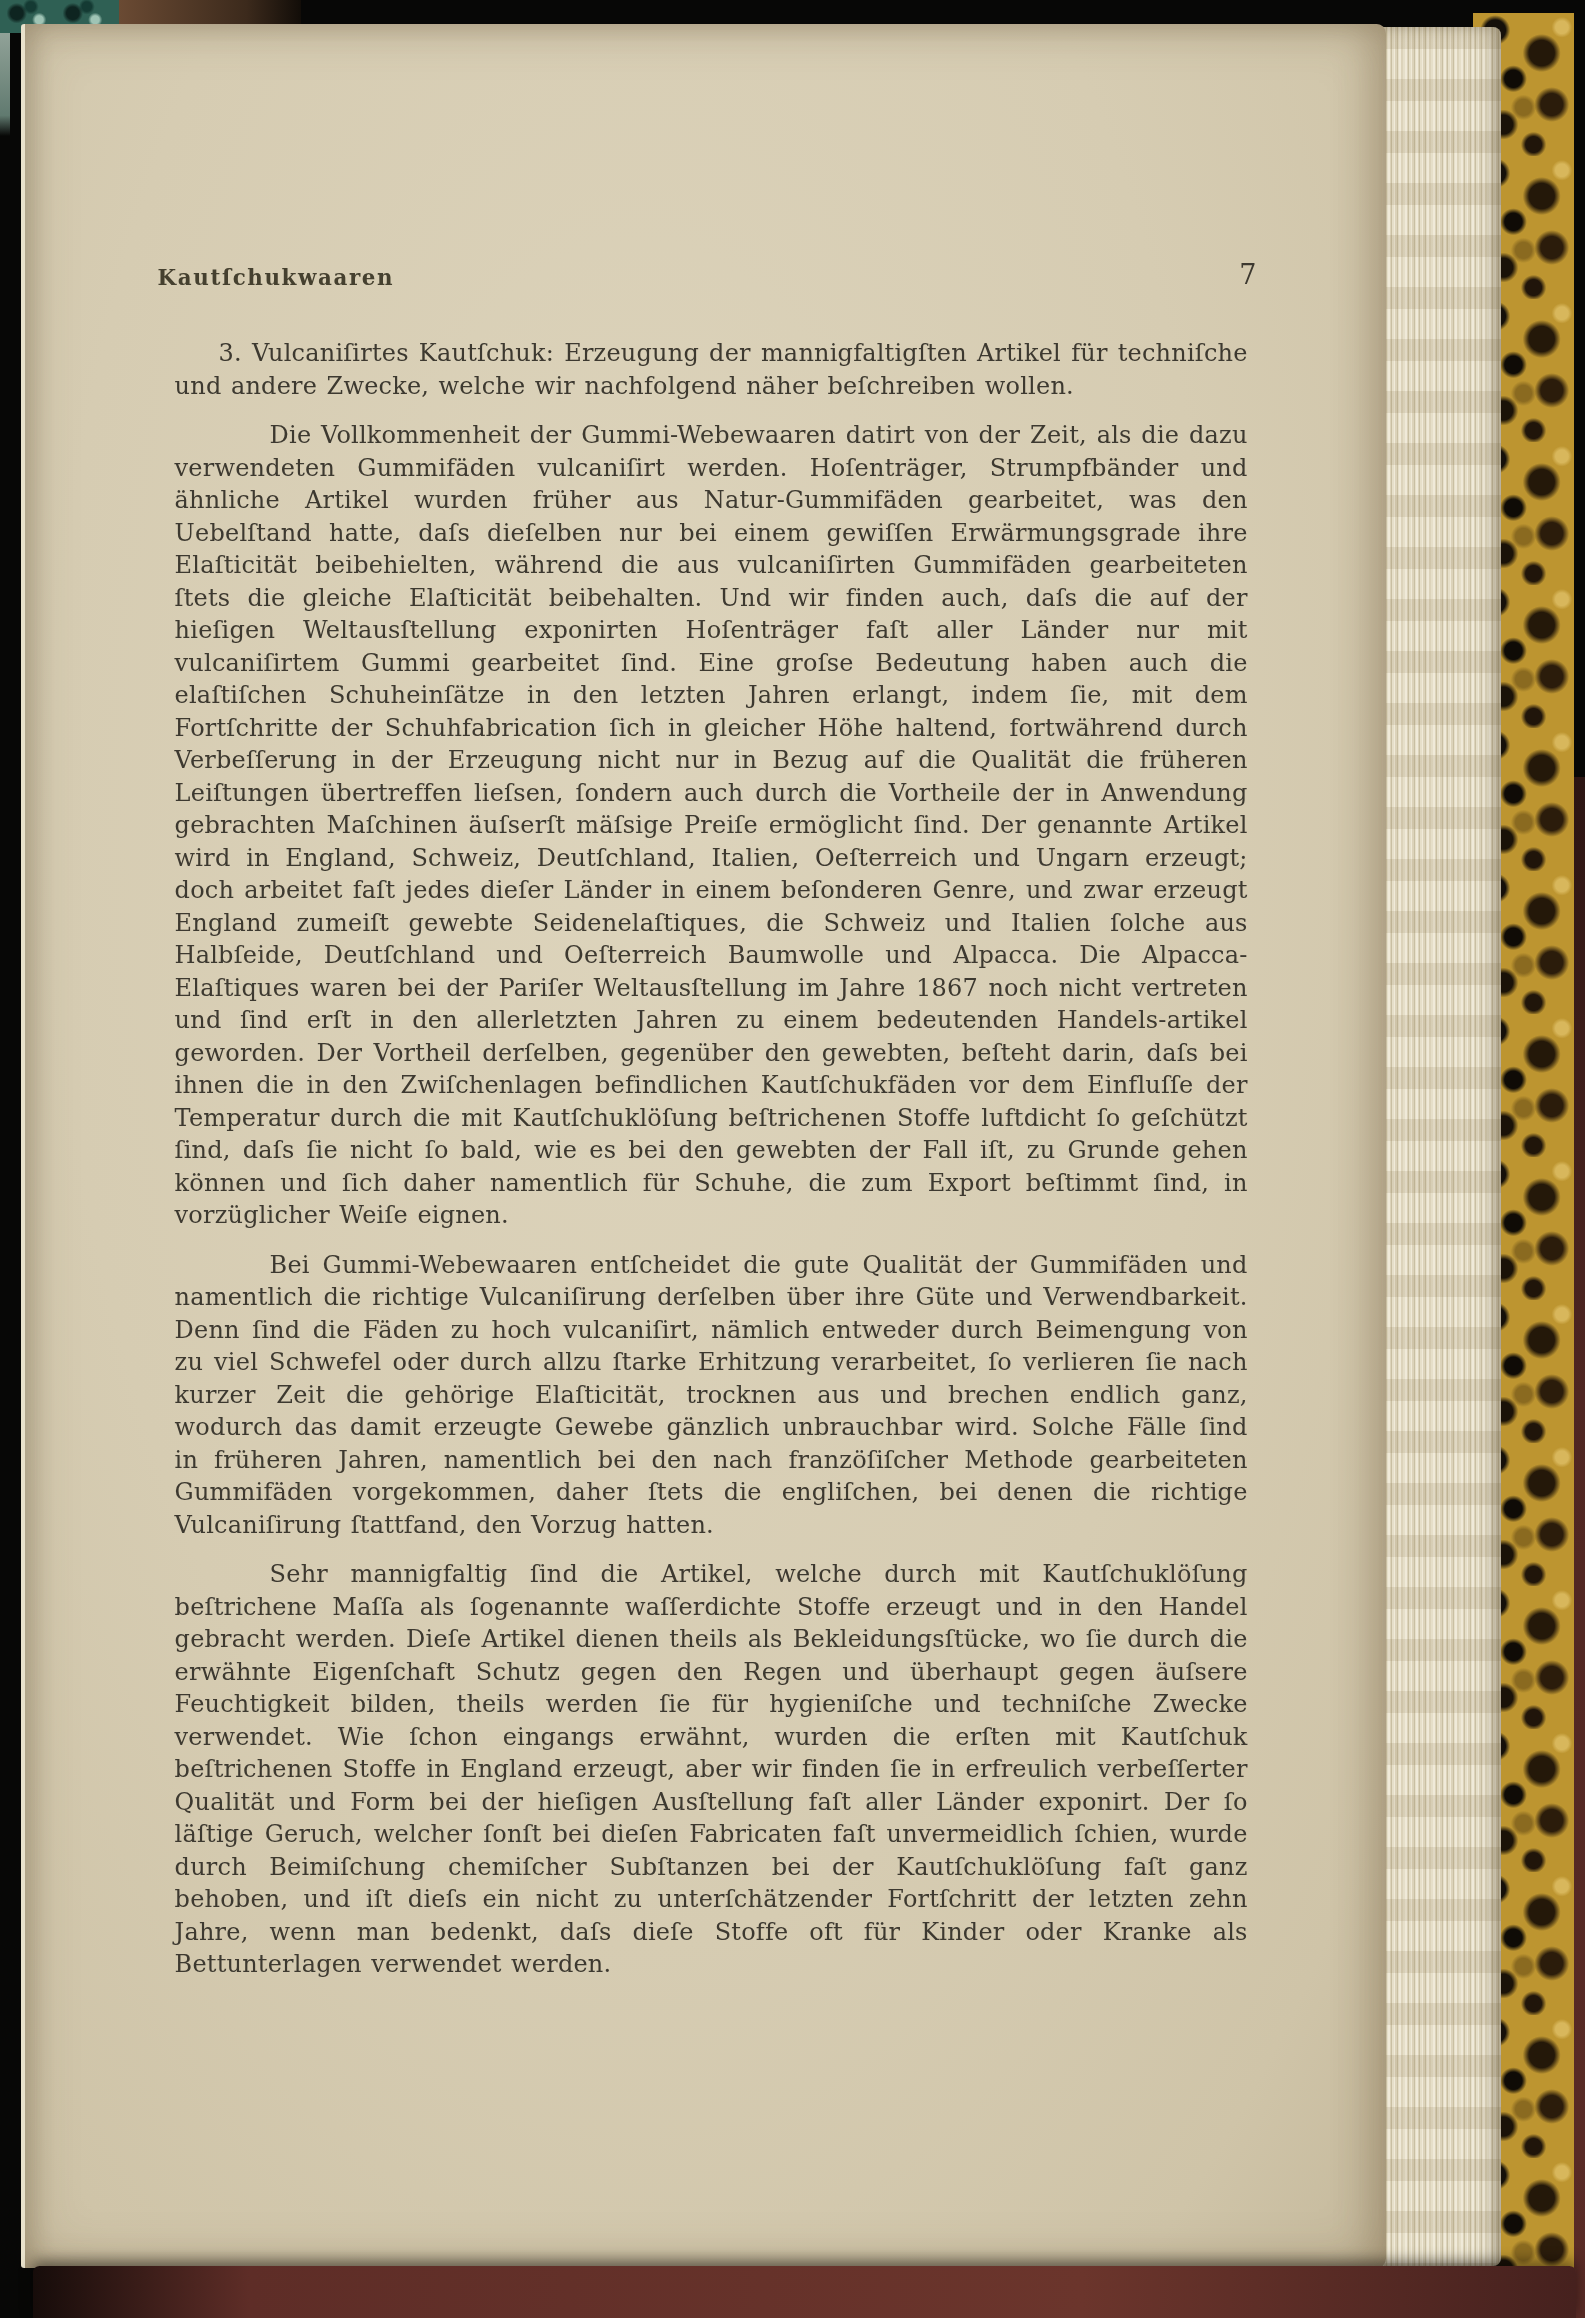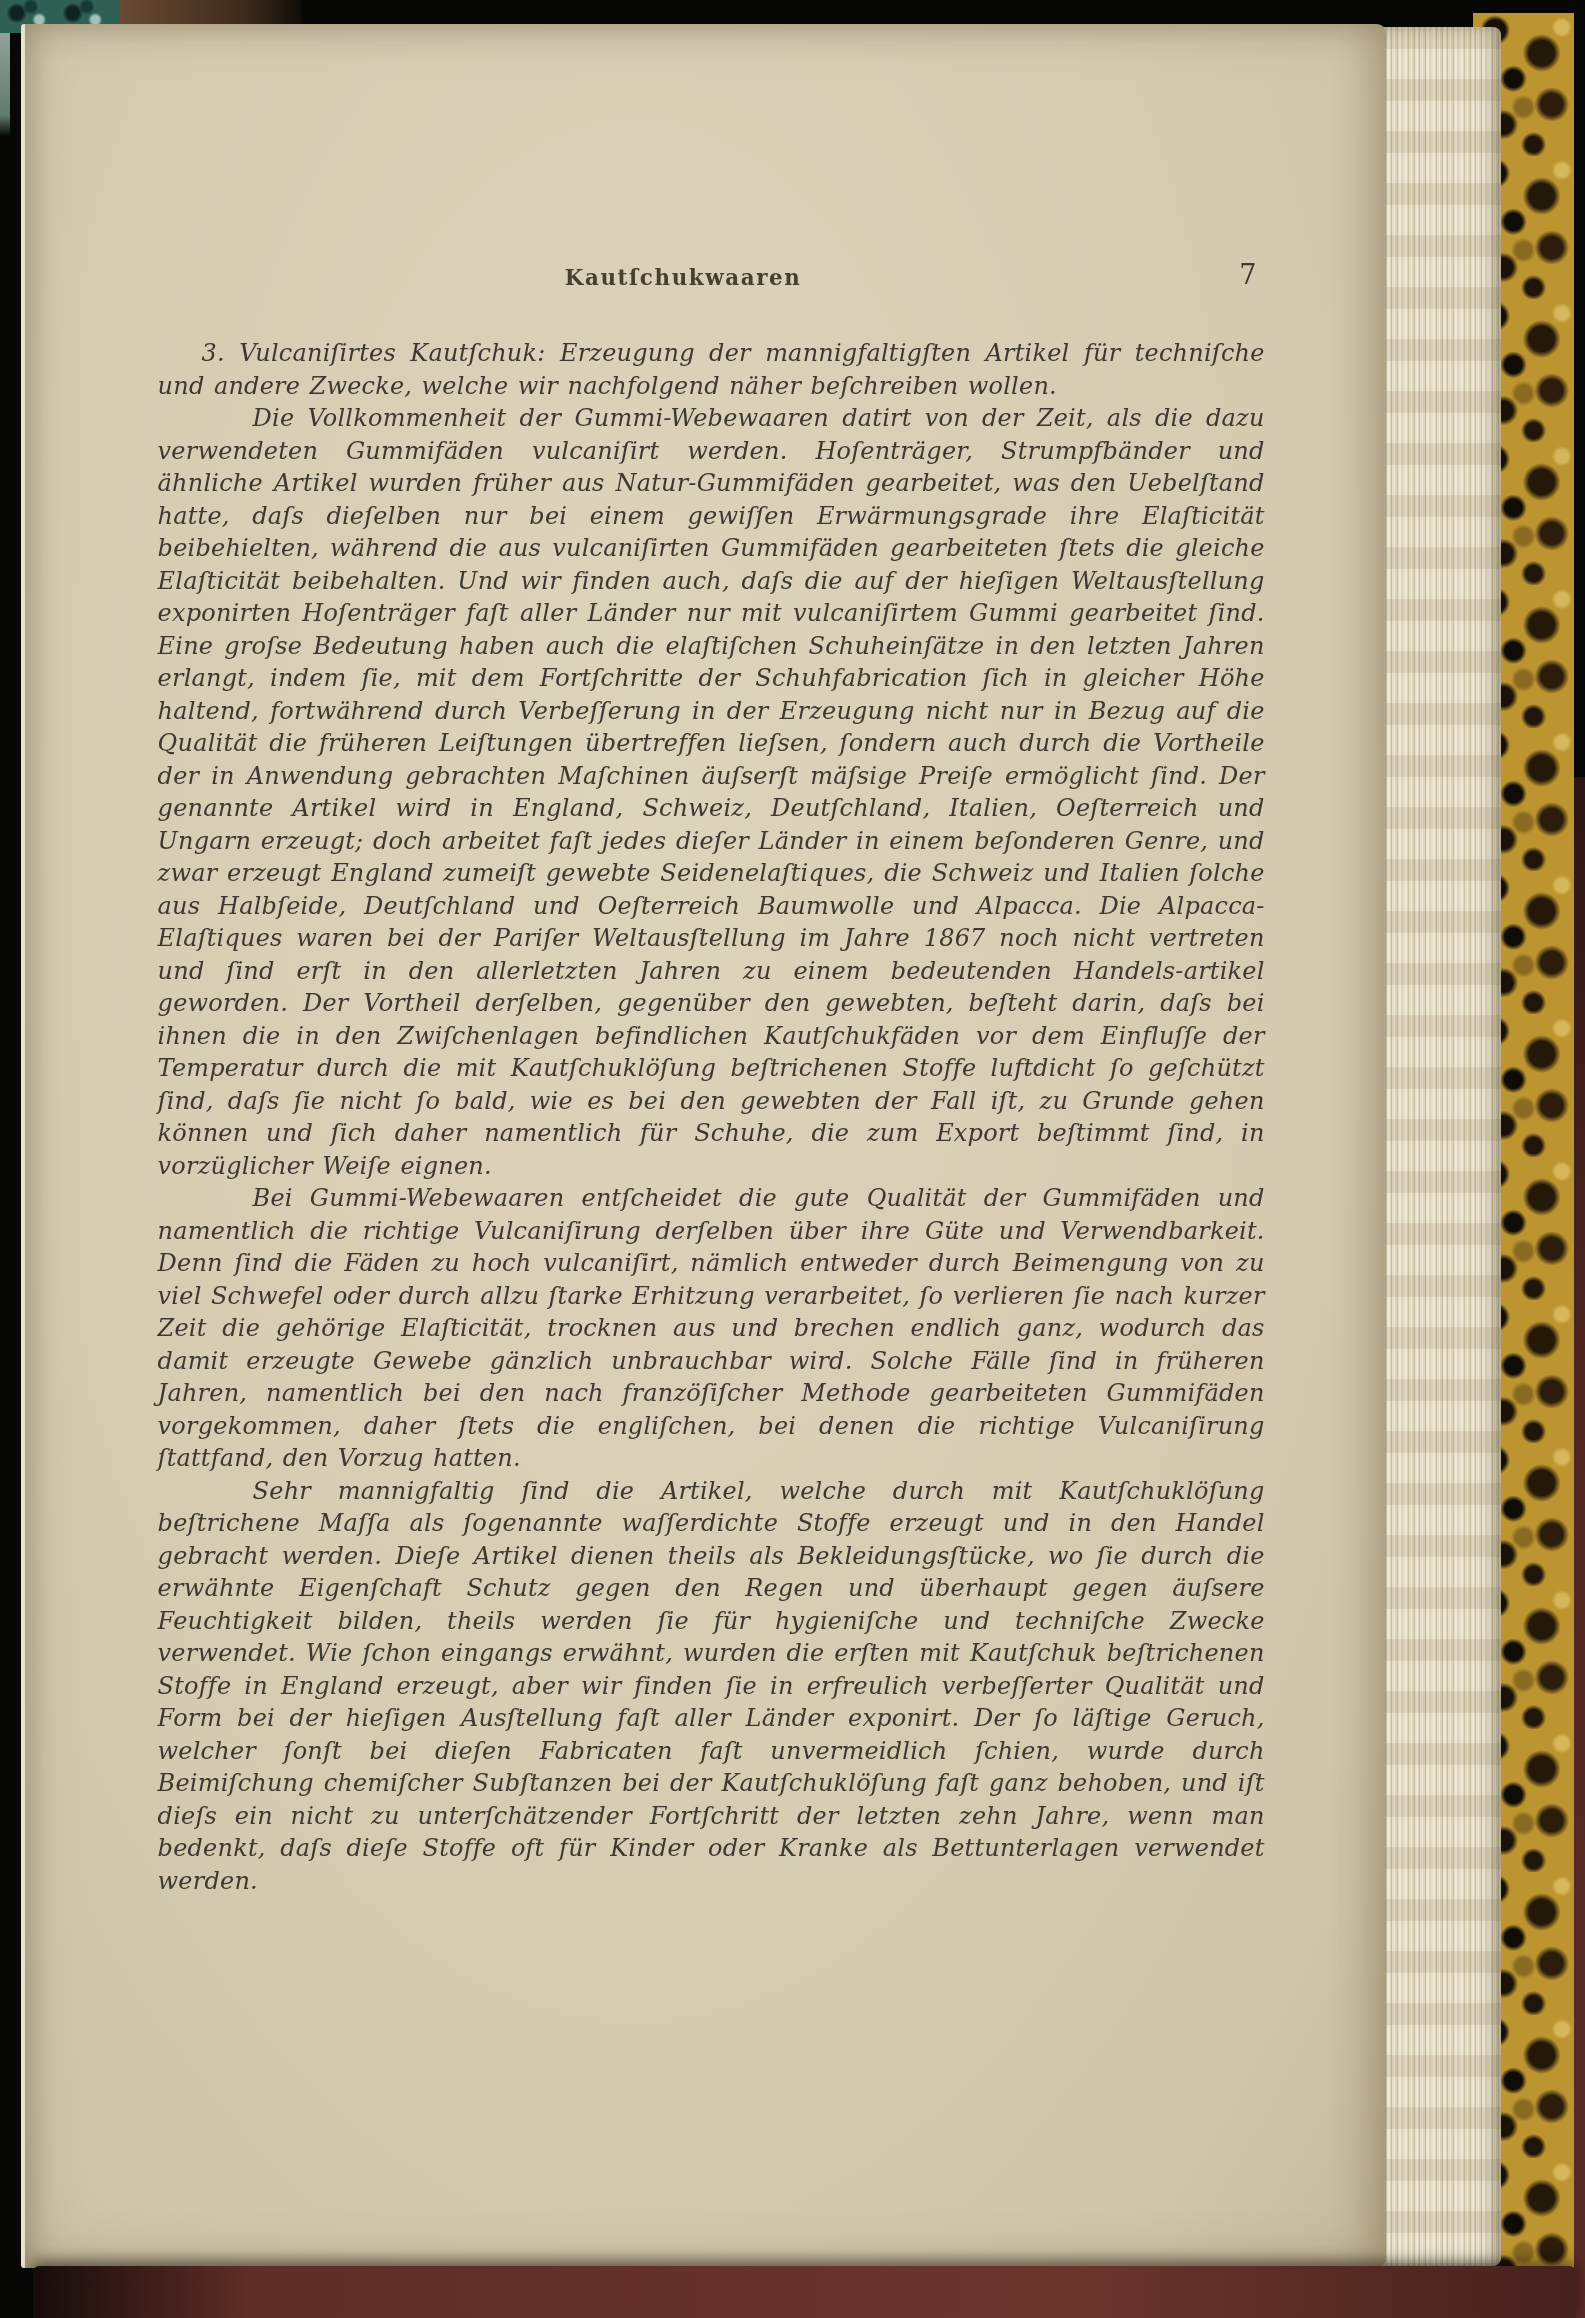--- a/index.html
+++ b/index.html
@@ -90,28 +90,28 @@
     color:#3d3930;
     font-size:24px;line-height:32.5px;
     text-align:justify;
     letter-spacing:0.2px;
     word-spacing:1.6px;
   }
   .head-row{
     position:relative;height:35px;margin-bottom:40px;
   }
   .running-head{
-    position:absolute;left:0;right:56px;text-align:center;
+    position:absolute;left:0;right:56px;text-align:left;
     font-size:21.4px;letter-spacing:1.6px;font-weight:600;color:#45402f;
   }
   .page-number{
     position:absolute;right:8px;top:-3.2px;
     font-size:27px;color:#3d3930;
   }
-  .para{margin:0;text-indent:95px;font-style:italic;}
+  .para{margin:17px;text-indent:95px;}
   .para.first{text-indent:44px;}
 </style>
 </head>
 <body>
 
 <div class="stage">
 
   <div class="cover-corner-teal"></div>
   <div class="cover-corner-brown"></div>
   <div class="cover-sliver"></div>

